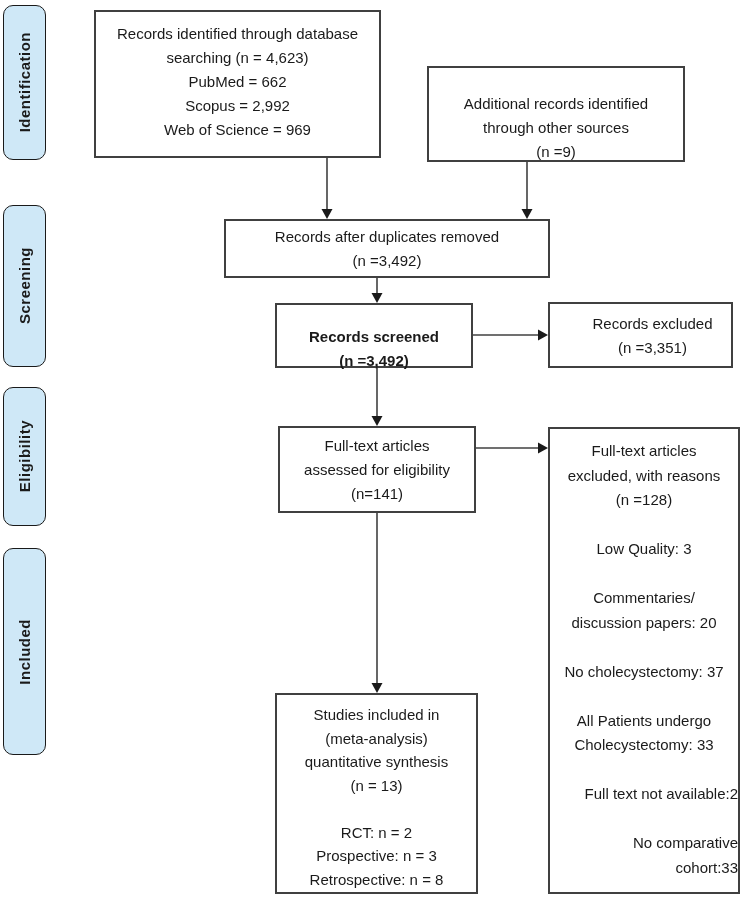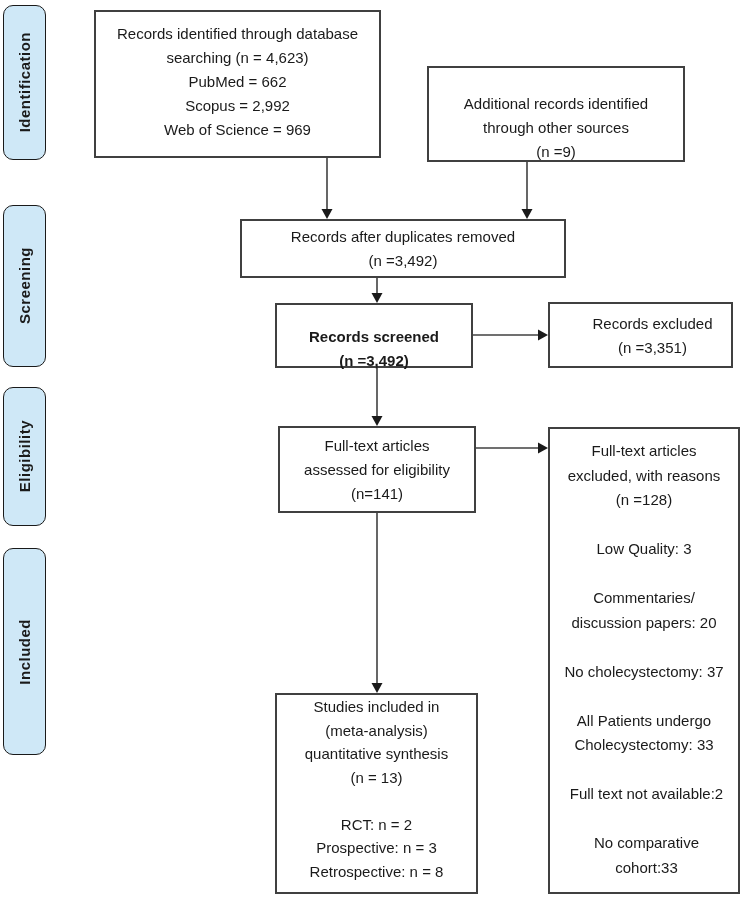--- a/index.html
+++ b/index.html
@@ -39,21 +39,21 @@
   .box {
     position: absolute;
     background: #ffffff;
     border: 2px solid var(--box-border, #404040);
     box-sizing: border-box;
     font-size: 15px;
     line-height: 24px;
   }
   .box.center { text-align: center; }
   .line { display: block; }
-  .box .left-block { text-align: center; padding-left: 5px; }
+  .box .left-block { text-align: right; padding-left: 5px; }
   .box .center-block { text-align: center; }
   svg.arrows {
     position: absolute;
     left: 0;
     top: 0;
     pointer-events: none;
   }
 </style>
 </head>
 <body>
@@ -80,21 +80,21 @@
       <span class="line">Scopus = 2,992</span>
       <span class="line">Web of Science = 969</span>
     </div>
 
   <div class="box center" style="left:427px;top:66px;width:258px;height:96px;padding-top:24px;">
       <span class="line">Additional records identified</span>
       <span class="line">through other sources</span>
       <span class="line">(n =9)</span>
     </div>
 
-  <div class="box center" style="left:240px;top:219px;width:326px;height:59px;padding-top:4px;">
+  <div class="box center" style="left:224px;top:219px;width:326px;height:59px;padding-top:4px;">
       <span class="line">Records after duplicates removed</span>
       <span class="line">(n =3,492)</span>
     </div>
 
   <div class="box center" style="left:275px;top:303px;width:198px;height:65px;padding-top:20px;font-weight:bold;">
       <span class="line">Records screened</span>
       <span class="line">(n =3,492)</span>
     </div>
 
   <div class="box center" style="left:548px;top:302px;width:185px;height:66px;padding-top:8px;padding-left:24px;">
@@ -126,21 +126,21 @@
         <span class="line">&nbsp;</span>
       </div>
     <div class="left-block">
         <span class="line">Full text not available:2</span>
         <span class="line">&nbsp;</span>
         <span class="line">No comparative</span>
         <span class="line">cohort:33</span>
       </div>
   </div>
 
-  <div class="box center" style="left:275px;top:693px;width:203px;height:201px;line-height:23.5px;">
+  <div class="box center" style="left:275px;top:693px;width:203px;height:201px;padding-top:8px;line-height:23.5px;">
       <span class="line">Studies included in</span>
       <span class="line">(meta-analysis)</span>
       <span class="line">quantitative synthesis</span>
       <span class="line">(n = 13)</span>
       <span class="line">&nbsp;</span>
       <span class="line">RCT: n = 2</span>
       <span class="line">Prospective: n = 3</span>
       <span class="line">Retrospective: n = 8</span>
     </div>
 

